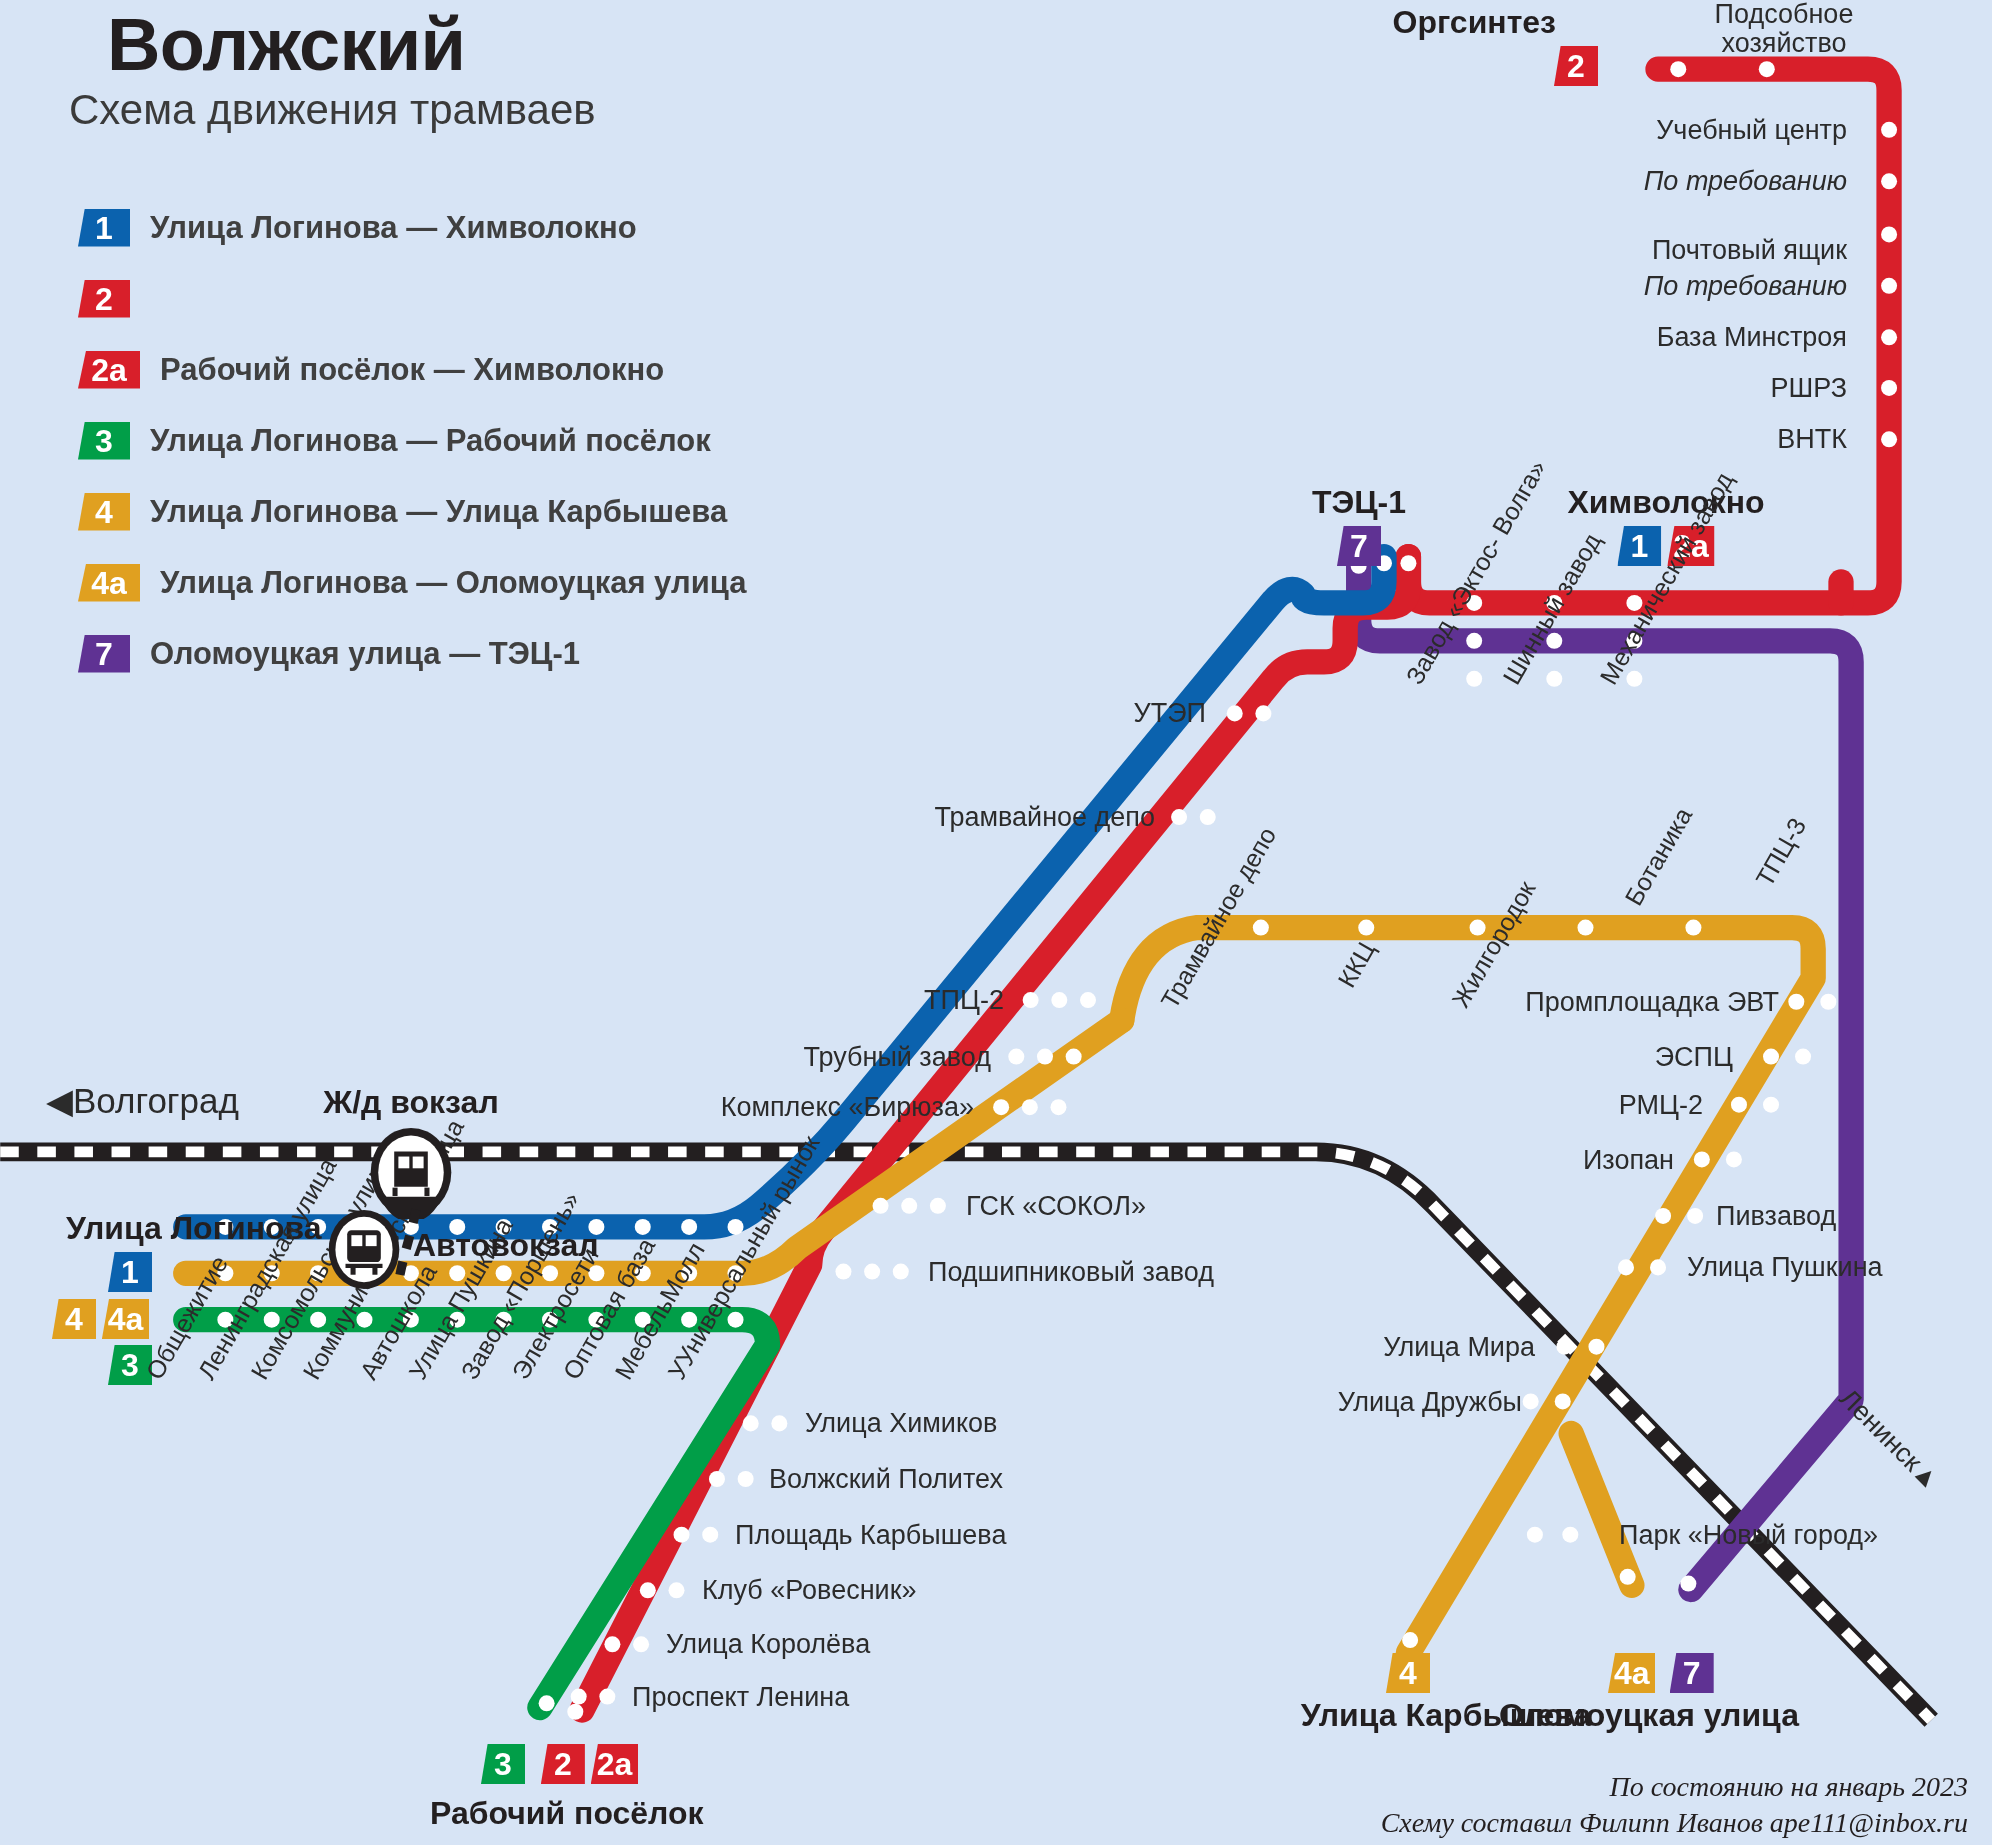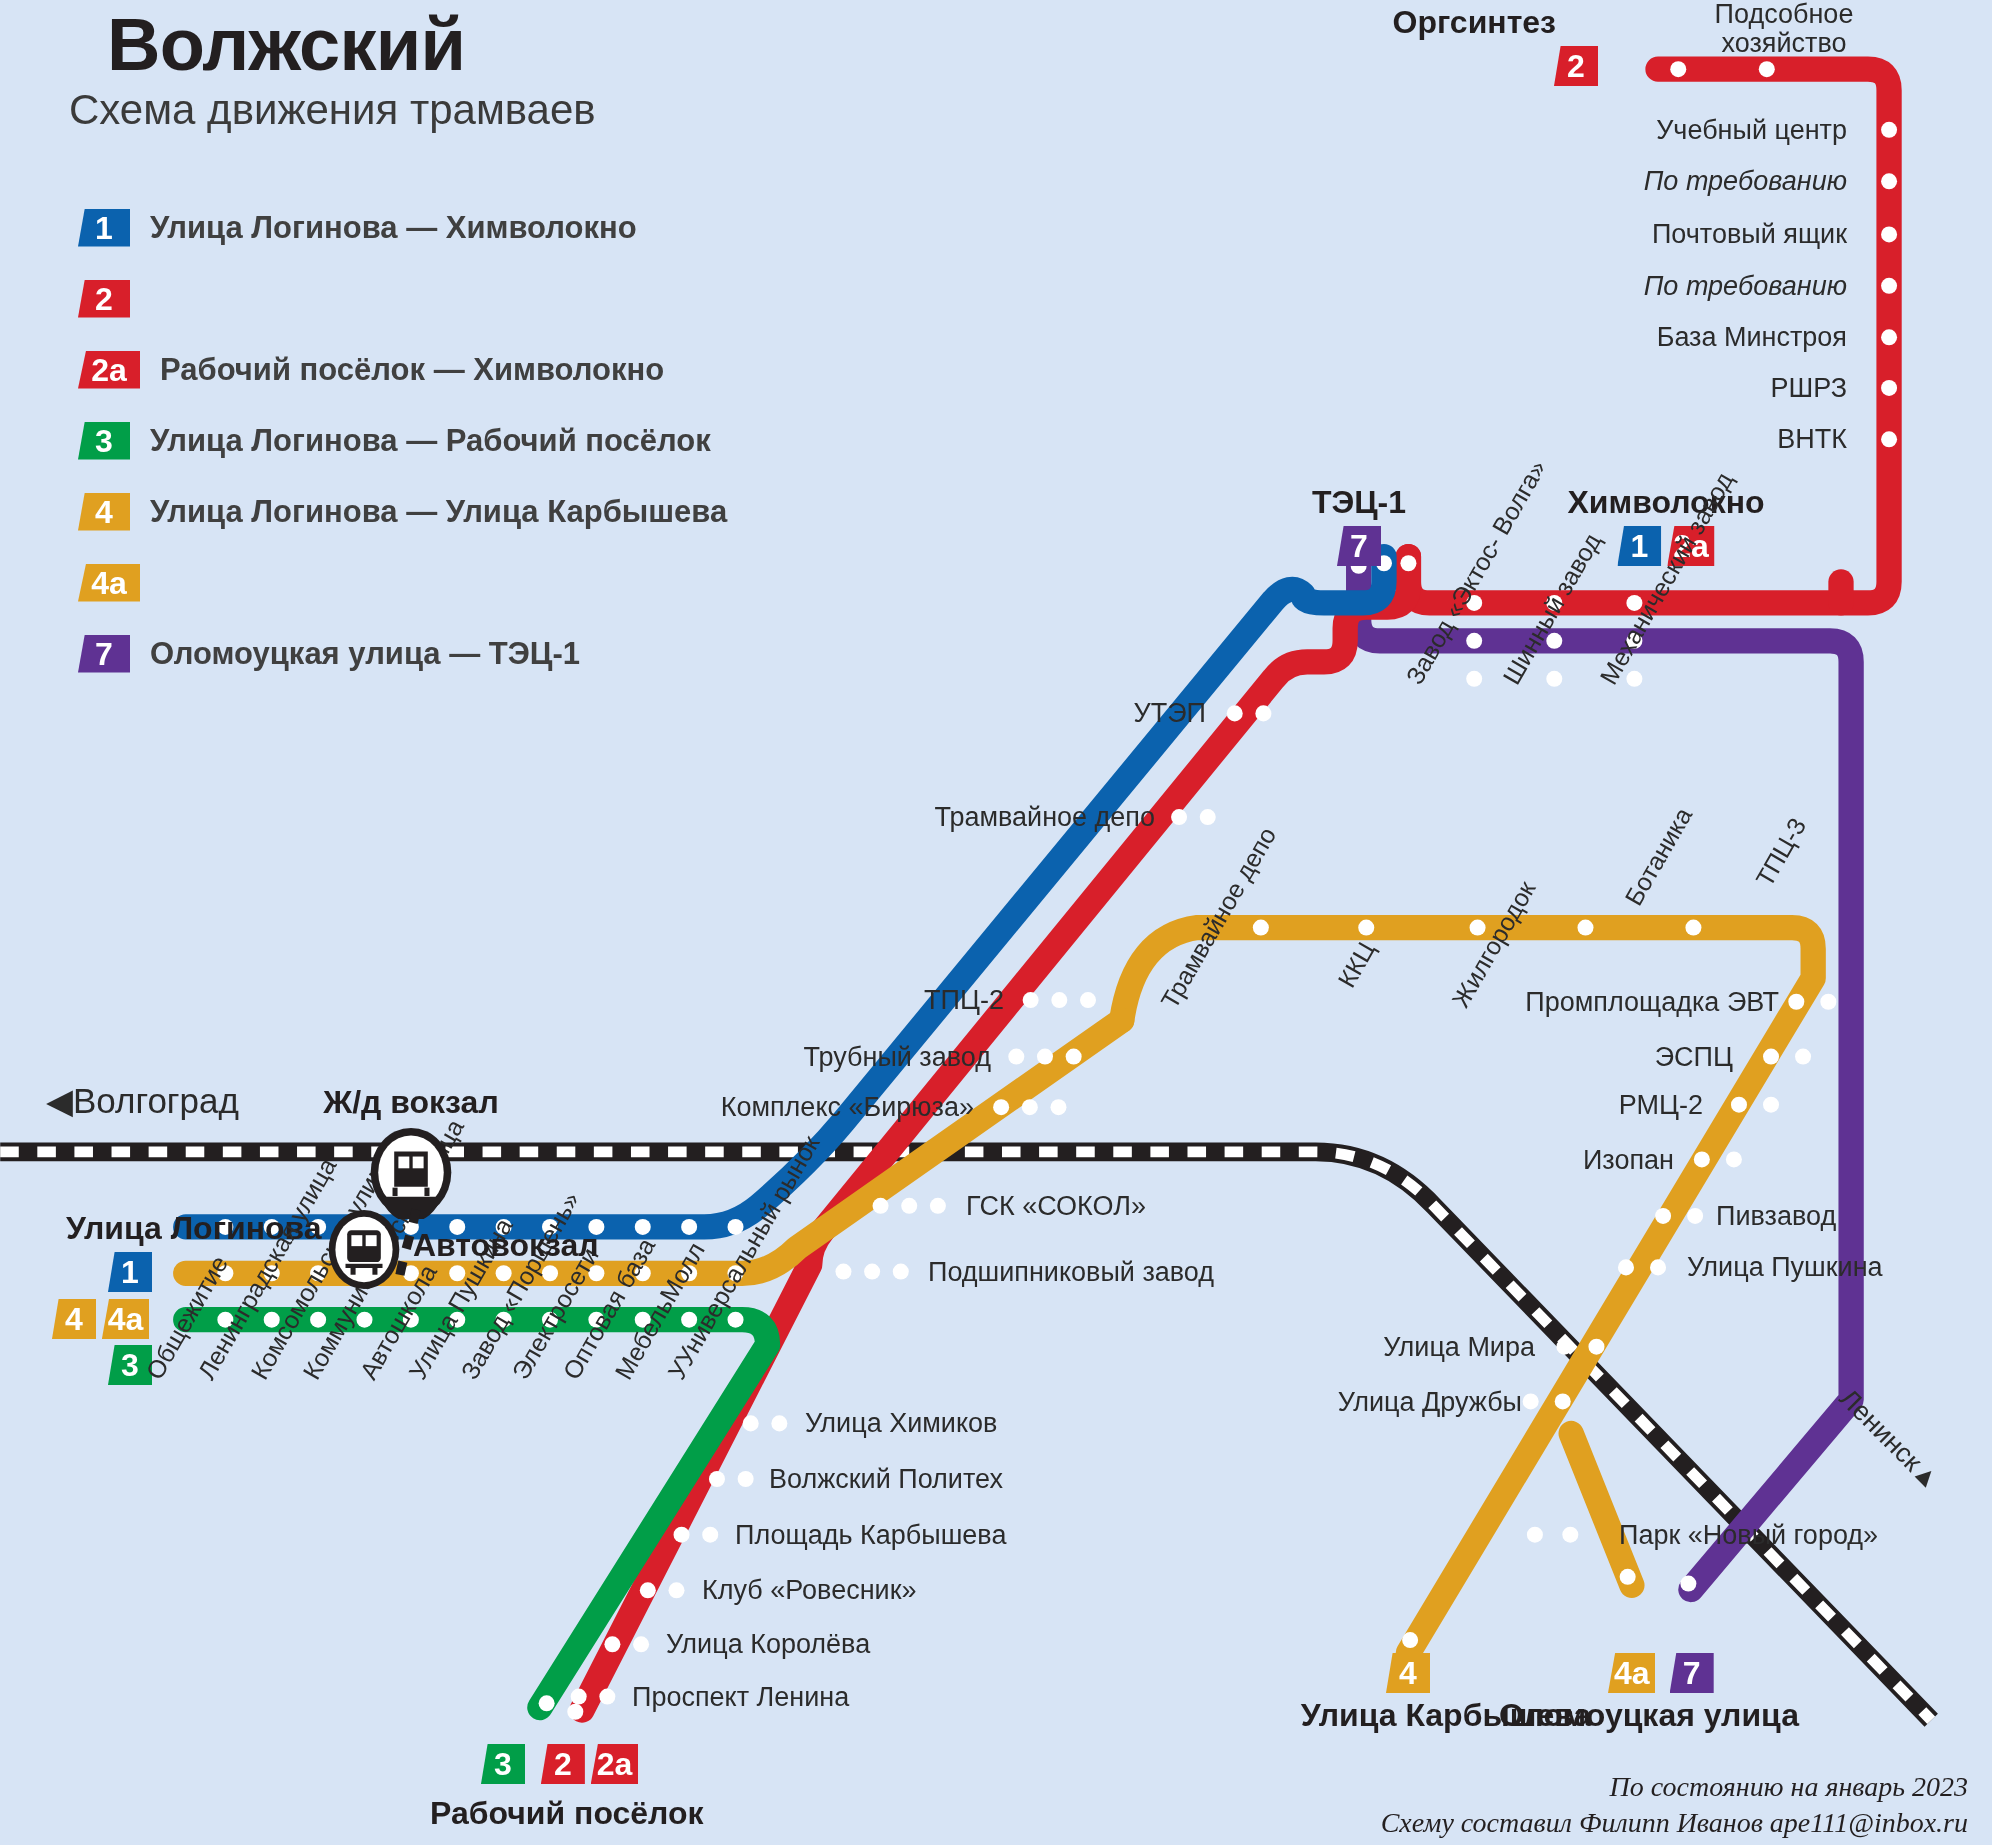--- a/index.html
+++ b/index.html
@@ -257,20 +257,21 @@
   <div class="legend-row">
     <span class="badge" style="background:#019e48">3</span>
     <span class="legend-label">Улица Логинова — Рабочий посёлок</span>
   </div>
   <div class="legend-row">
     <span class="badge" style="background:#e0a020">4</span>
     <span class="legend-label">Улица Логинова — Улица Карбышева</span>
   </div>
   <div class="legend-row">
     <span class="badge wide" style="background:#e0a020">4а</span>
+    <span class="legend-label">Улица Логинова — Оломоуцкая улица</span>
   </div>
   <div class="legend-row">
     <span class="badge" style="background:#5f3293">7</span>
     <span class="legend-label">Оломоуцкая улица — ТЭЦ-1</span>
   </div>
 </div>
 
 <div class="term" style="left:1556px;top:4.2px;transform:translate(-100%,0)">Оргсинтез</div>
 <div class="mbadges" style="left:1598px;top:46px;transform:translate(-100%,0)">
   <span class="mbadge" style="background:#d81f2a">2</span>
@@ -313,21 +314,21 @@
 
 <div class="mbadges" style="left:1608px;top:1653px;">
   <span class="mbadge" style="background:#e0a020">4а</span>
   <span class="mbadge" style="background:#5f3293;margin-left:8.4px">7</span>
 </div>
 <div class="term" style="left:1649px;top:1697px;transform:translate(-50%,0)">Оломоуцкая улица</div>
 
 <div class="lbl c" style="left:1784px;top:29px;line-height:1.08;text-align:center;white-space:normal;width:169px;">Подсобное хозяйство</div>
 <div class="lbl r" style="left:1847px;top:130px;">Учебный центр</div>
 <div class="lbl r req" style="left:1847px;top:181px;">По требованию</div>
-<div class="lbl r" style="left:1847px;top:234px;">Почтовый ящик</div>
+<div class="lbl r" style="left:1847px;top:250px;">Почтовый ящик</div>
 <div class="lbl r req" style="left:1847px;top:286px;">По требованию</div>
 <div class="lbl r" style="left:1847px;top:337px;">База Минстроя</div>
 <div class="lbl r" style="left:1847px;top:388px;">РШРЗ</div>
 <div class="lbl r" style="left:1847px;top:439px;">ВНТК</div>
 
 <div class="diag" style="left:1400px;top:675px;transform:rotate(-60deg);transform-origin:left top;">Завод «Эктос- Волга»</div>
 <div class="diag" style="left:1497px;top:675px;transform:rotate(-60deg);transform-origin:left top;">Шинный завод</div>
 <div class="diag" style="left:1594px;top:675px;transform:rotate(-60deg);transform-origin:left top;">Механический завод</div>
 
 <div class="lbl r" style="left:1206px;top:713px;">УТЭП</div>

